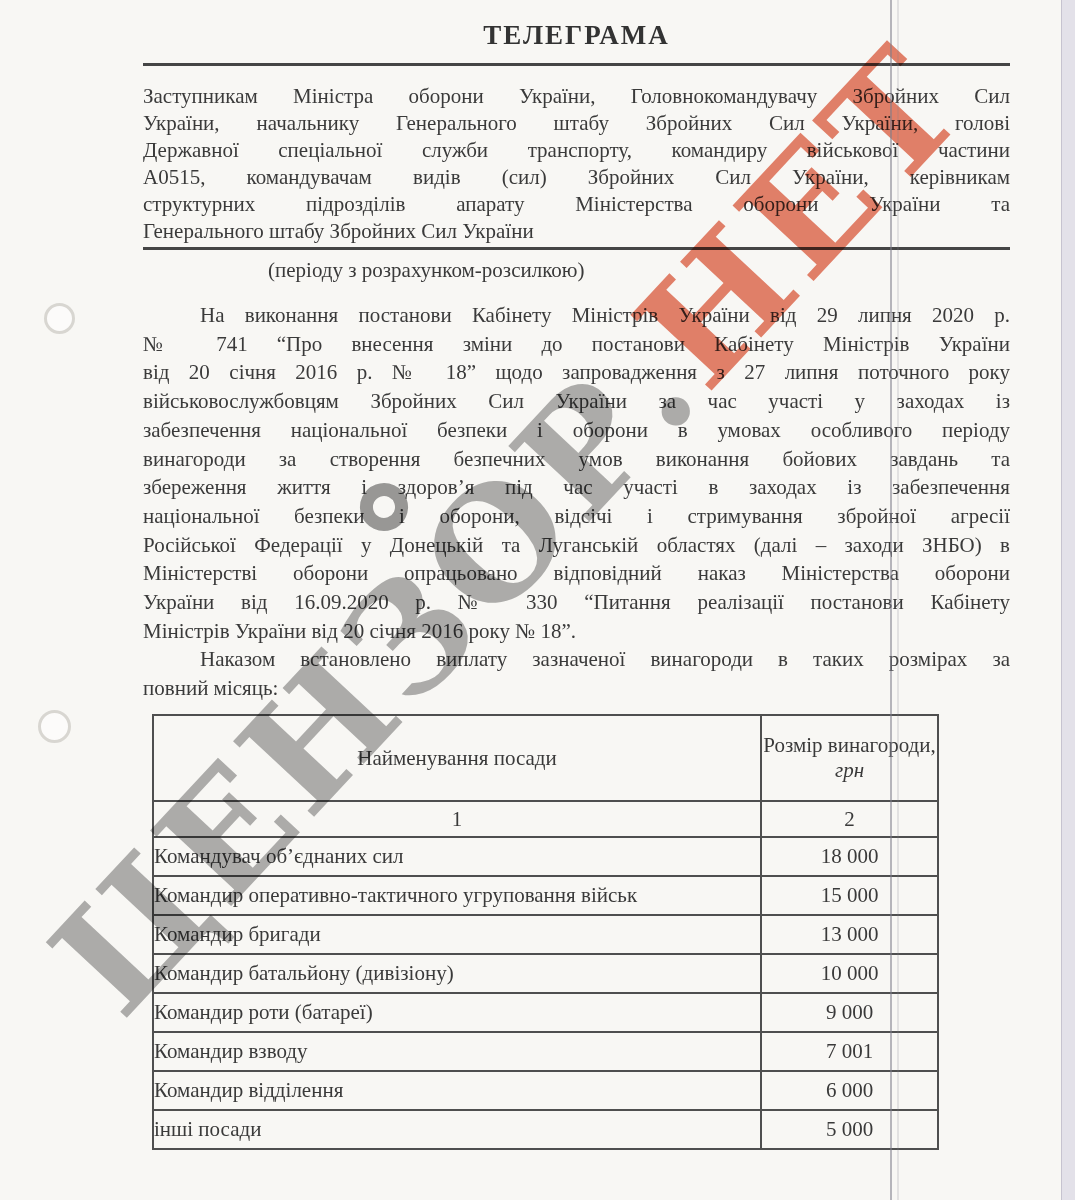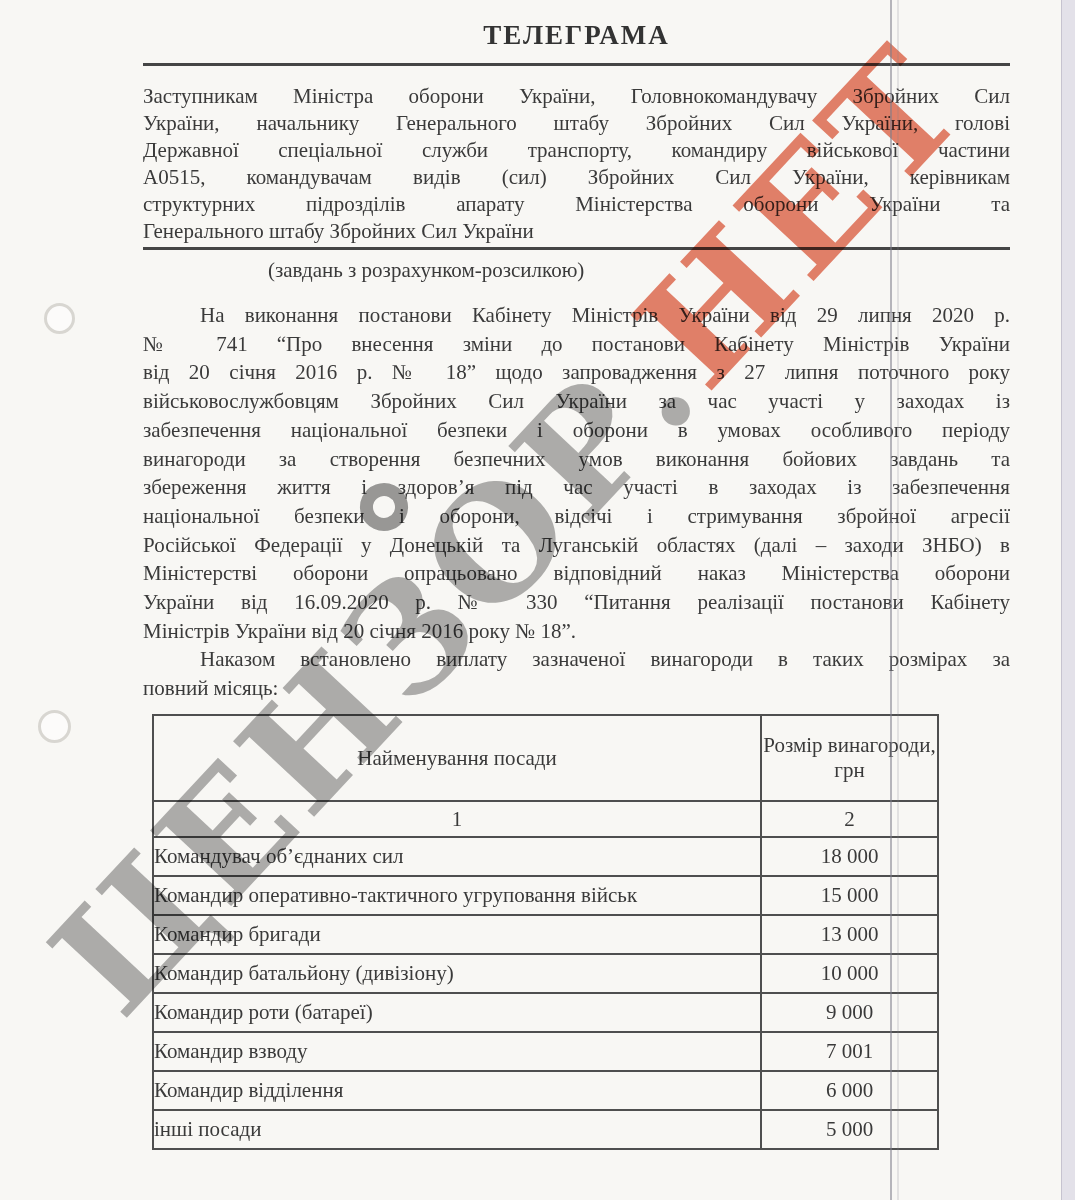--- a/index.html
+++ b/index.html
@@ -28,21 +28,21 @@
   .tline.last { text-align:right; text-align-last:left; }
   .tline.indent { text-indent:57px; }
 
   table.doc-table {
     position:absolute; left:152px; top:714px; width:787px;
     border-collapse:collapse; table-layout:fixed; font-size:21px; color:#3a3a3a;
     background:transparent;
   }
   table.doc-table td { border:2px solid #4f4f4f; padding:0; }
   .thead-row td { height:84px; text-align:center; vertical-align:middle; }
-  .grn { margin-top:0; }
+  .grn { margin-top:0;font-style:italic; }
   .num-row td { height:34px; text-align:center; vertical-align:middle; }
   .data-row td { height:37px; vertical-align:middle; }
   td.pos { padding-left:12px; }
   td.amt { text-align:center;margin-top:24px; }
 
   .watermark {
     position:absolute; left:138px; top:888px; height:150px; line-height:150px;
     white-space:nowrap; font-family:"DejaVu Serif","Liberation Serif",serif;
     font-weight:bold; font-size:152px; letter-spacing:6px;
     transform-origin:0 100%; transform:rotate(-47deg);
@@ -87,21 +87,21 @@
     <div class="tline">Заступникам Міністра оборони України, Головнокомандувачу Збройних Сил</div>
     <div class="tline">України, начальнику Генерального штабу Збройних Сил України, голові</div>
     <div class="tline">Державної спеціальної служби транспорту, командиру військової частини</div>
     <div class="tline">А0515, командувачам видів (сил) Збройних Сил України, керівникам</div>
     <div class="tline">структурних підрозділів апарату Міністерства оборони України та</div>
     <div class="tline last">Генерального штабу Збройних Сил України</div>
   </div>
 
   <div class="rule rule-2"></div>
 
-  <div class="textblock note">(завдань з розрахунком-розсилкою)</div>
+  <div class="textblock note">(періоду з розрахунком-розсилкою)</div>
 
   <div class="textblock bodytext">
     <div class="tline indent">На виконання постанови Кабінету Міністрів України від 29 липня 2020 р.</div>
     <div class="tline">№ 741 “Про внесення зміни до постанови Кабінету Міністрів України</div>
     <div class="tline">від 20 січня 2016 р. № 18” щодо запровадження з 27 липня поточного року</div>
     <div class="tline">військовослужбовцям Збройних Сил України за час участі у заходах із</div>
     <div class="tline">забезпечення національної безпеки і оборони в умовах особливого періоду</div>
     <div class="tline">винагороди за створення безпечних умов виконання бойових завдань та</div>
     <div class="tline">збереження життя і здоров’я під час участі в заходах із забезпечення</div>
     <div class="tline">національної безпеки і оборони, відсічі і стримування збройної агресії</div>

